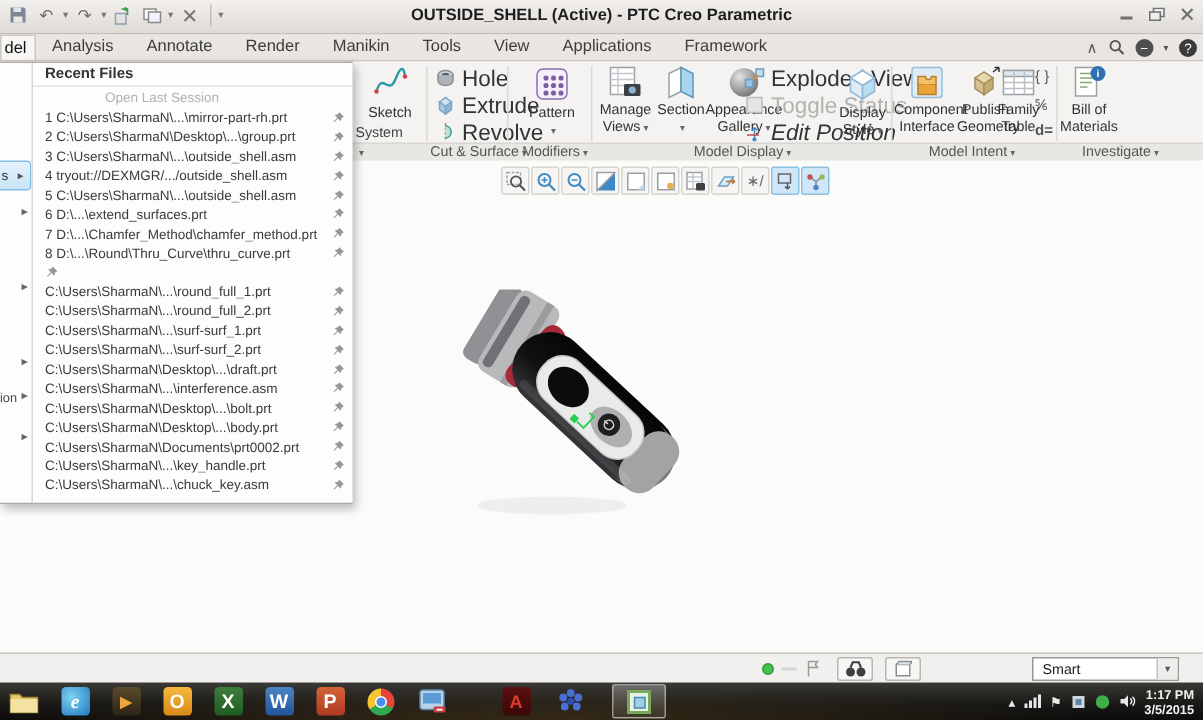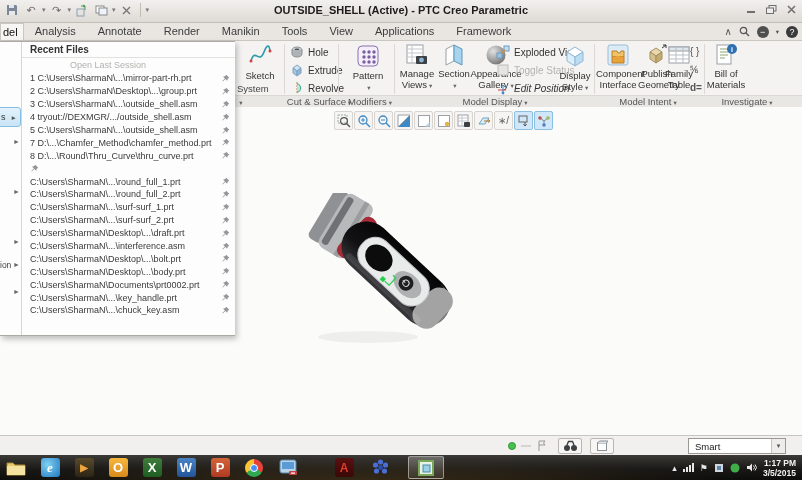--- a/index.html
+++ b/index.html
@@ -37,21 +37,21 @@
     font-size:9px; line-height:12px; text-align:center; }
   
   .ribbon {
     position:absolute; left:0; top:41px; width:802px; height:66px;
     background:#f4f3f1; border-bottom:1px solid #c6c2bc;
   }
   .rsep { position:absolute; top:3px; height:50px; width:1px; background:#dcd9d5; }
   .bigbtn { position:absolute; top:2px; text-align:center; font-size:9.5px; color:#333; line-height:10.5px; }
   .bigbtn .bicon { display:flex; justify-content:center; margin-bottom:2px; }
   .smallrow { position:absolute; height:16px; display:flex; align-items:center; gap:4px;
-    font-size:10px; color:#333; }
+    font-size:15px; color:#333; }
   .smallrow.dis { color:#b4b2af; }
   .gc { font-size:6.5px; color:#666; margin-left:2px; }
   .grouplbls { position:absolute; left:0; top:54px; width:802px; height:12px;
     background:#e9e7e4; border-top:1px solid #dbd8d4; font-size:9.5px; color:#555; }
   .glbl { position:absolute; top:0; text-align:center; }
   .stub-label { position:absolute; font-size:9.5px; color:#444; }
   
   .filemenu {
     position:absolute; left:0; top:41px; width:235px; height:295px;
     background:#fdfdfd; border:1px solid #adaaa6; border-left:none;
@@ -554,20 +554,26 @@
             <use href="#pin"></use>
           </svg>
         </div>
       <div class="rf">
           <span class="rft">5 C:\Users\SharmaN\...\outside_shell.asm</span>
           <svg class="pin">
             <use href="#pin"></use>
           </svg>
         </div>
       <div class="rf">
+          <span class="rft">6 D:\...\extend_surfaces.prt</span>
+          <svg class="pin">
+            <use href="#pin"></use>
+          </svg>
+        </div>
+      <div class="rf">
           <span class="rft">7 D:\...\Chamfer_Method\chamfer_method.prt</span>
           <svg class="pin">
             <use href="#pin"></use>
           </svg>
         </div>
       <div class="rf">
           <span class="rft">8 D:\...\Round\Thru_Curve\thru_curve.prt</span>
           <svg class="pin">
             <use href="#pin"></use>
           </svg>

